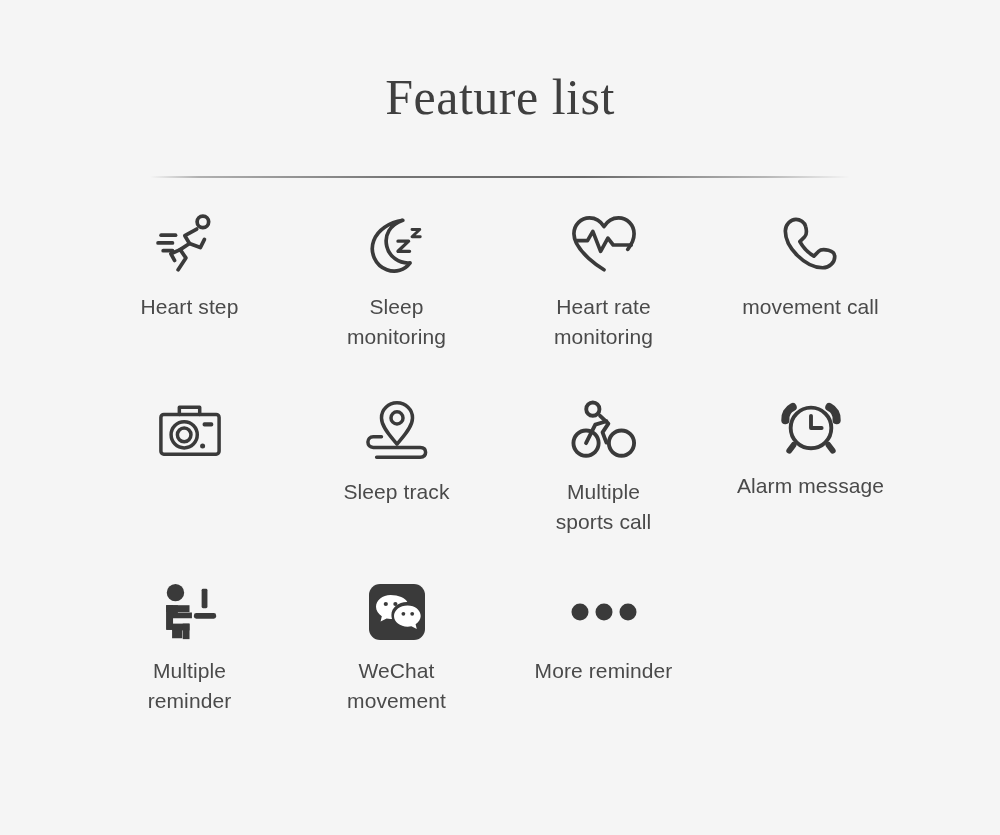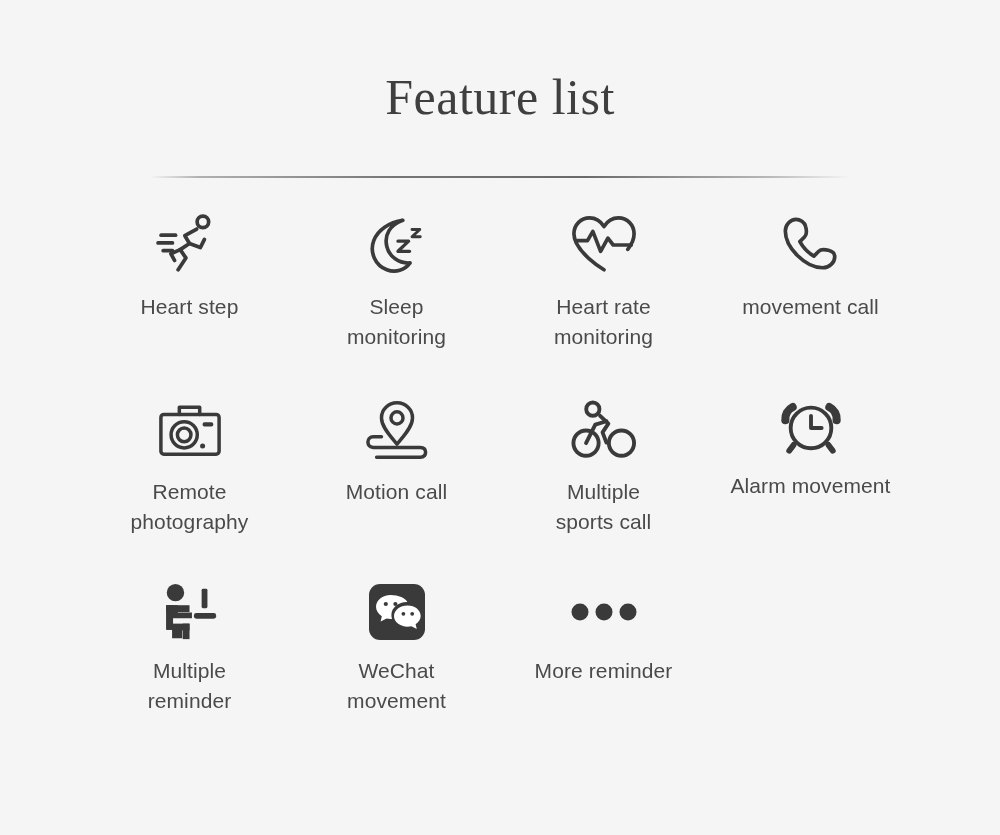--- a/index.html
+++ b/index.html
@@ -177,35 +177,33 @@
       <div class="icon-box">
         <svg width="64" height="58" viewBox="0 0 66 58" fill="none" stroke="#3a3a3a" stroke-width="3.6" stroke-linecap="round" stroke-linejoin="round">
           <rect x="3" y="13" width="60" height="41" rx="3"></rect>
           <path d="M22 13 V5.5 H43 V13"></path>
           <circle cx="27" cy="34" r="13.5"></circle>
           <circle cx="27" cy="34" r="7"></circle>
           <rect x="46" y="21" width="11" height="4.5" rx="1.8" fill="#3a3a3a" stroke="none"></rect>
           <circle cx="46" cy="45.5" r="2.6" fill="#3a3a3a" stroke="none"></circle>
         </svg>
       </div>
-      <div class="label">Remote
-photography</div>
     </div>
 
     <div class="cell row2">
       <div class="icon-box">
         <svg width="64" height="62" viewBox="0 0 66 62" fill="none" stroke="#3a3a3a" stroke-width="3.6" stroke-linecap="round" stroke-linejoin="round">
           <path d="M33 3 C24 3 17 10 17 18.5 C17 28 27 38 33 45.5
                    C39 38 49 28 49 18.5 C49 10 42 3 33 3 Z"></path>
           <circle cx="33" cy="18.5" r="6.2"></circle>
           <path d="M17 38 H8.5 C5 38 3 40.5 3 43.5 C3 46.5 5 49 8.5 49
                    H57 C60.5 49 62.5 51 62.5 54 C62.5 57 60.5 59 57 59 H12"></path>
         </svg>
       </div>
-      <div class="label">Motion call</div>
+      <div class="label">Sleep track</div>
     </div>
 
     <div class="cell row2">
       <div class="icon-box">
         <svg width="66" height="62" viewBox="0 0 68 62" fill="none" stroke="#3a3a3a" stroke-width="4" stroke-linecap="round" stroke-linejoin="round">
           <circle cx="15.5" cy="44.5" r="13"></circle>
           <circle cx="52" cy="44.5" r="13"></circle>
           <circle cx="22.5" cy="9.5" r="6.8"></circle>
           <path d="M30 16.5 L38.5 24.5 L32.5 33.5 L36.5 44"></path>
           <path d="M15.5 44.5 L25 25.5 L36.5 22"></path>
@@ -219,21 +217,21 @@
       <div class="icon-box">
         <svg width="60" height="58" viewBox="0 0 62 58" fill="none" stroke="#3a3a3a" stroke-width="4" stroke-linecap="round" stroke-linejoin="round">
           <path d="M12 8.5 C7 11 4 16.5 4.5 22" stroke-width="8.5"></path>
           <path d="M50 8.5 C55 11 58 16.5 57.5 22" stroke-width="8.5"></path>
           <circle cx="31" cy="30" r="21"></circle>
           <path d="M31 17.5 V30 H42"></path>
           <path d="M13 47.5 L8.5 53.5" stroke-width="6"></path>
           <path d="M49 47.5 L53.5 53.5" stroke-width="6"></path>
         </svg>
       </div>
-      <div class="label">Alarm movement</div>
+      <div class="label">Alarm message</div>
     </div>
 
     <div class="cell row3">
       <div class="icon-box">
         <svg width="62" height="58" viewBox="0 0 64 58" fill="none">
           <circle cx="17" cy="9" r="9" fill="#3a3a3a"></circle>
           <path d="M7.5 22 H19.5 V29.5 H34 V35.5 H13.5 V47 H24 V56 H13.5
                    V47 H7.5 Z" fill="#3a3a3a"></path>
           <rect x="7.5" y="22" width="7" height="25.5" fill="#3a3a3a"></rect>
           <rect x="7.5" y="22" width="24" height="7" fill="#3a3a3a"></rect>

